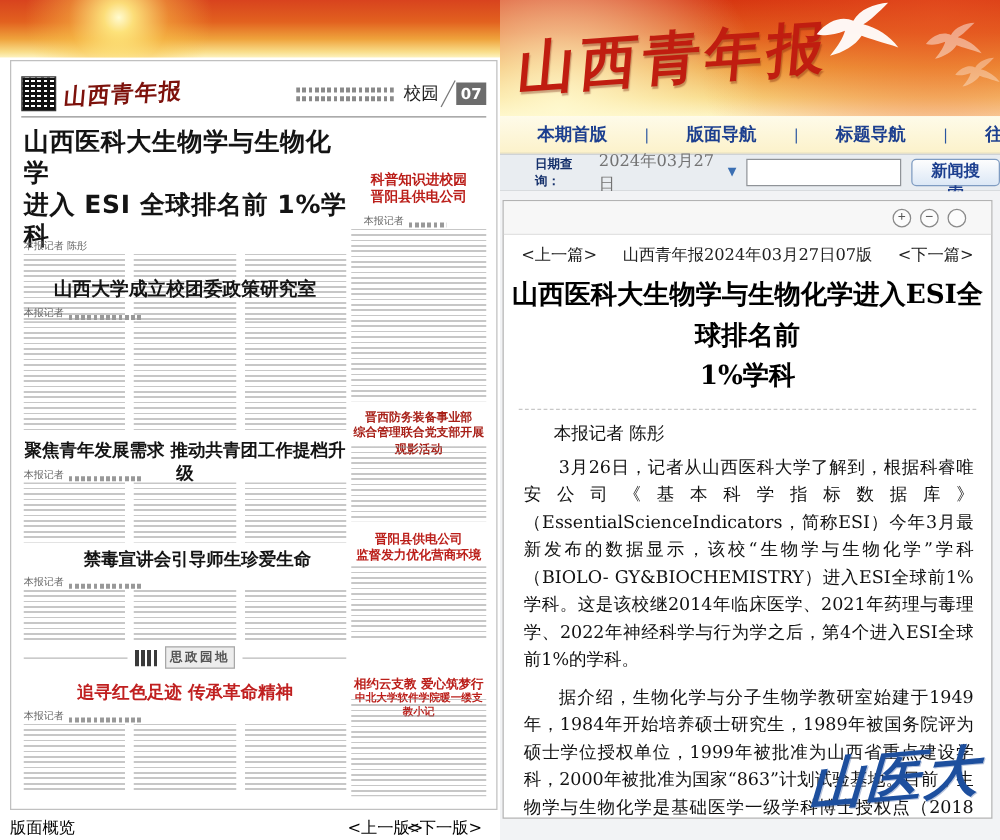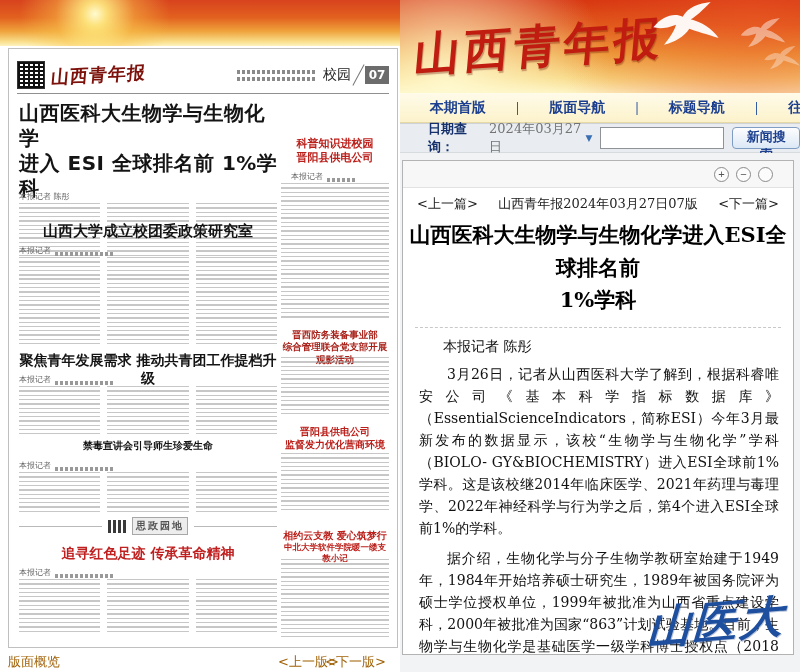--- a/index.html
+++ b/index.html
@@ -26,21 +26,21 @@
   #nav-bar{left:400px;top:93px;width:474px;height:30px;box-sizing:border-box;
     background:linear-gradient(180deg,#fefbe9,#fcf2cb);border-bottom:1px solid #e6d9a5;
     display:flex;align-items:center;justify-content:space-evenly;}
   .nav-link{color:#1c3f8f;font-weight:bold;font-size:14px;cursor:pointer;}
   .nav-sep{color:#2a55a0;font-size:12px;}
 
   
   #date-bar{left:400px;top:123px;width:400px;height:30px;box-sizing:border-box;
     background:#e9edf1;border-top:1px solid #cfd3d6;border-bottom:1px solid #d8dbde;
     display:flex;align-items:center;padding-left:28px;}
-  #date-label{color:#15306b;font-size:13px;font-weight:bold;}
+  #date-label{color:#15306b;font-size:10px;font-weight:bold;}
   #date-value{color:#737373;font-size:13px;margin-left:4px;}
   #date-arrow{color:#3b6fb3;font-size:9px;margin:0 8px 0 4px;cursor:pointer;}
   #search-input{width:118px;height:18px;border:1px solid #8f9398;background:#fff;margin-right:8px;}
   #search-btn{height:22px;padding:0 10px;font-size:13px;font-weight:bold;color:#1c3f8f;
     background:linear-gradient(180deg,#fdfdfd,#dce8f6);border:1px solid #7f9cc2;border-radius:4px;cursor:pointer;
     font-family:"DejaVu Serif","Liberation Serif",serif;}
 
   #right-bg{left:400px;top:153px;width:400px;height:519px;background:#f2f3f5;}
 
   
@@ -79,47 +79,47 @@
     background:repeating-linear-gradient(90deg,#8a8a8a 0 3px,transparent 3px 5px);}
   #section-name{font-size:14px;color:#222;margin-right:5px;}
   #slash{width:1px;height:24px;background:#777;transform:rotate(28deg);margin:0 6px 0 2px;}
   #page-box{width:24px;height:18px;background:#6c6c6c;color:#fff;font-weight:bold;
     font-size:12px;text-align:center;line-height:18px;}
 
   .p-h{position:absolute;font-weight:bold;color:#141414;text-align:center;}
   #p-h1{left:10px;top:52px;width:260px;font-size:20px;line-height:1.25;text-align:left;letter-spacing:.5px;}
   #p-h2{left:10px;top:173px;width:258px;font-size:15px;}
   #p-h3{left:6px;top:303px;width:266px;font-size:14px;}
-  #p-h4{left:10px;top:390px;width:258px;font-size:10px;}
+  #p-h4{left:20px;top:390px;width:258px;font-size:14px;}
   #p-h5{left:10px;top:496px;width:258px;font-size:14px;color:#c02020;}
   .side-h{position:absolute;left:272px;width:108px;font-weight:bold;color:#bb1f1a;
     text-align:center;line-height:1.3;}
   #side-h1{top:88px;font-size:11px;}
   #side-h2{top:280px;font-size:9.5px;color:#a82018;}
   #side-h3{top:376px;font-size:10px;}
-  #side-h4{top:480px;font-size:10px;}
+  #side-h4{top:492px;font-size:10px;}
   #side-h4 .l2{font-size:8.5px;}
 
   .byl{position:absolute;display:flex;align-items:flex-end;gap:4px;font-size:8px;color:#666;}
   .byl .names{width:58px;height:4px;
     background:repeating-linear-gradient(90deg,#999 0 3px,transparent 3px 5px);}
   .tx{background-image:repeating-linear-gradient(180deg,#8f8f8f 0,#8f8f8f 1.3px,transparent 1.3px,transparent 4.3px);
     opacity:.5;}
   .cols{position:absolute;display:flex;gap:7px;}
   .cols>div{flex:1;}
 
   #badge-row{left:10px;top:468px;width:258px;display:flex;align-items:center;gap:6px;}
   #badge-row .rule{flex:1;height:1px;background:#b9b9b9;}
   #badge-icon{width:18px;height:13px;
     background:repeating-linear-gradient(90deg,#3a3a3a 0 3px,transparent 3px 5px);}
   #badge-text{font-size:10px;font-weight:bold;color:#555;background:#ededed;
     border:1px solid #a8a8a8;padding:1px 3px;letter-spacing:2px;}
 
   
-  #bottom-bar{left:0;top:650px;width:400px;height:22px;font-size:13px;color:#a16207;}
+  #bottom-bar{left:0;top:650px;width:400px;height:22px;font-size:13px;color:#000000;}
   #bottom-bar span{position:absolute;top:3px;}
   #pb-overview{left:8px;cursor:pointer;}
   #pb-label{left:148px;margin-top:40px;}
   #pb-prev{left:278px;cursor:pointer;}
   #pb-next{left:325px;cursor:pointer;}
 </style>
 </head>
 <body>
 
 <div id="banner-strip" class="abs"></div>

